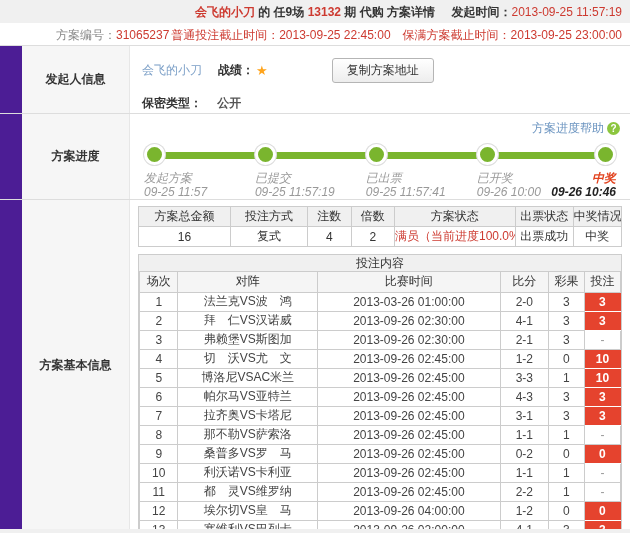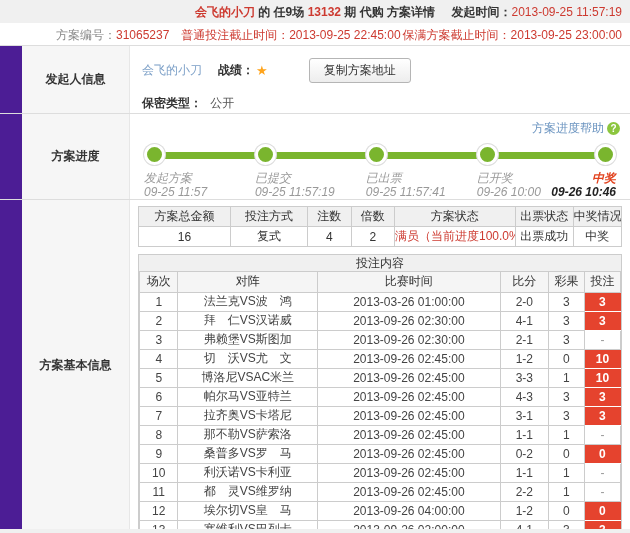--- a/index.html
+++ b/index.html
@@ -13,40 +13,40 @@
   .red { color:#cd3a30; }
   .bold { font-weight:bold; }
   .topbar .start-time { position:absolute; right:8px; top:0; }
   .topbar .start-time .lbl { font-weight:bold; color:#333; }
   .topbar .start-time .val { color:#cd3a30; }
 
   
   .numbar { display:flex; height:21px; line-height:20px; background:#fff; border-bottom:1px solid #ddd; padding:0 8px; }
   .numbar .no-label { color:#888;margin-left:48px; }
   .numbar .no-value { color:#cd3a30; }
-  .numbar .deadlines { margin-left:auto; display:flex; gap:2px; }
+  .numbar .deadlines { margin-left:auto; display:flex; gap:12px; }
   .numbar .deadline { color:#cd3a30; }
 
   
   .section { display:flex; border-bottom:1px solid #ddd; }
   .side-label { width:108px; flex:0 0 108px; background:#f6f6f6; border-right:1px solid #e7e7e7;
                 display:flex; align-items:center; justify-content:center; font-weight:bold; color:#333;margin-left:22px; }
   .content { flex:1; background:#fff; position:relative; }
 
   
   .sec-initiator { height:68px; }
   .init-row1 { display:flex; align-items:center; padding:12px 12px 0 12px; }
   .init-user { color:#7b9fc7; cursor:pointer; }
   .init-record { margin-left:16px; font-weight:bold; color:#333; }
   .star { color:#ffa41c; font-size:13px; margin-left:2px; }
-  .copy-btn { margin-left:41px; padding:3px 14px; font-size:12px; color:#333; background:linear-gradient(#fff,#ededed);
+  .copy-btn { margin-left:64px; padding:3px 14px; font-size:12px; color:#333; background:linear-gradient(#fff,#ededed);
               border:1px solid #b5b5b5; border-radius:3px; cursor:pointer;font-family:Liberation Mono, monospace; }
   .init-row2 { padding:12px 12px 0 12px; }
   .init-row2 .lbl { font-weight:bold; }
-  .init-row2 .val { color:#555; margin-left:5px; }
+  .init-row2 .val { color:#555; margin-left:12px;font-weight:bold; }
 
   
   .sec-progress { height:86px; }
   .help-link { position:absolute; top:6px; right:10px; color:#6b94c0; cursor:pointer; }
   .help-icon { display:inline-block; width:13px; height:13px; line-height:13px; text-align:center; background:#8cc63e;
                color:#fff; border-radius:50%; font-size:10px; font-weight:bold; margin-left:3px; }
   .timeline { position:absolute; left:14px; right:14px; top:30px; height:50px;font-style:italic; }
   .tl-line { position:absolute; left:8px; right:8px; top:8px; height:7px; background:#7ab52e; border-radius:4px; }
   .tl-step { position:absolute; top:0; width:120px; }
   .tl-dot { width:21px; height:21px; border-radius:50%; background:#7ab52e; border:3px solid #fff; box-shadow:0 0 0 1px #ddd; }

